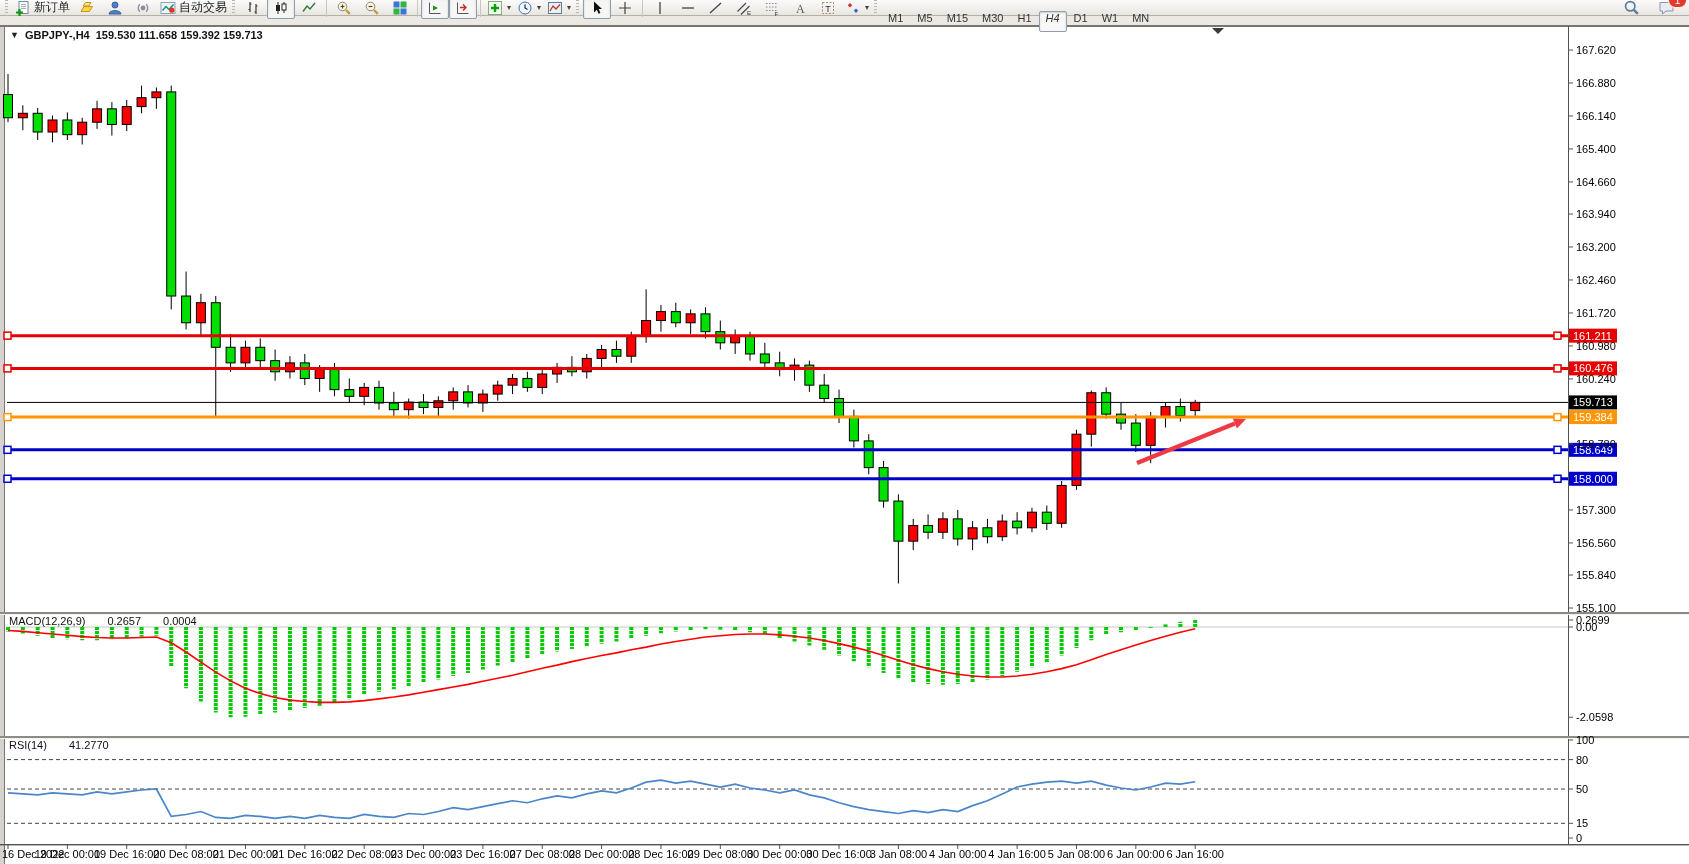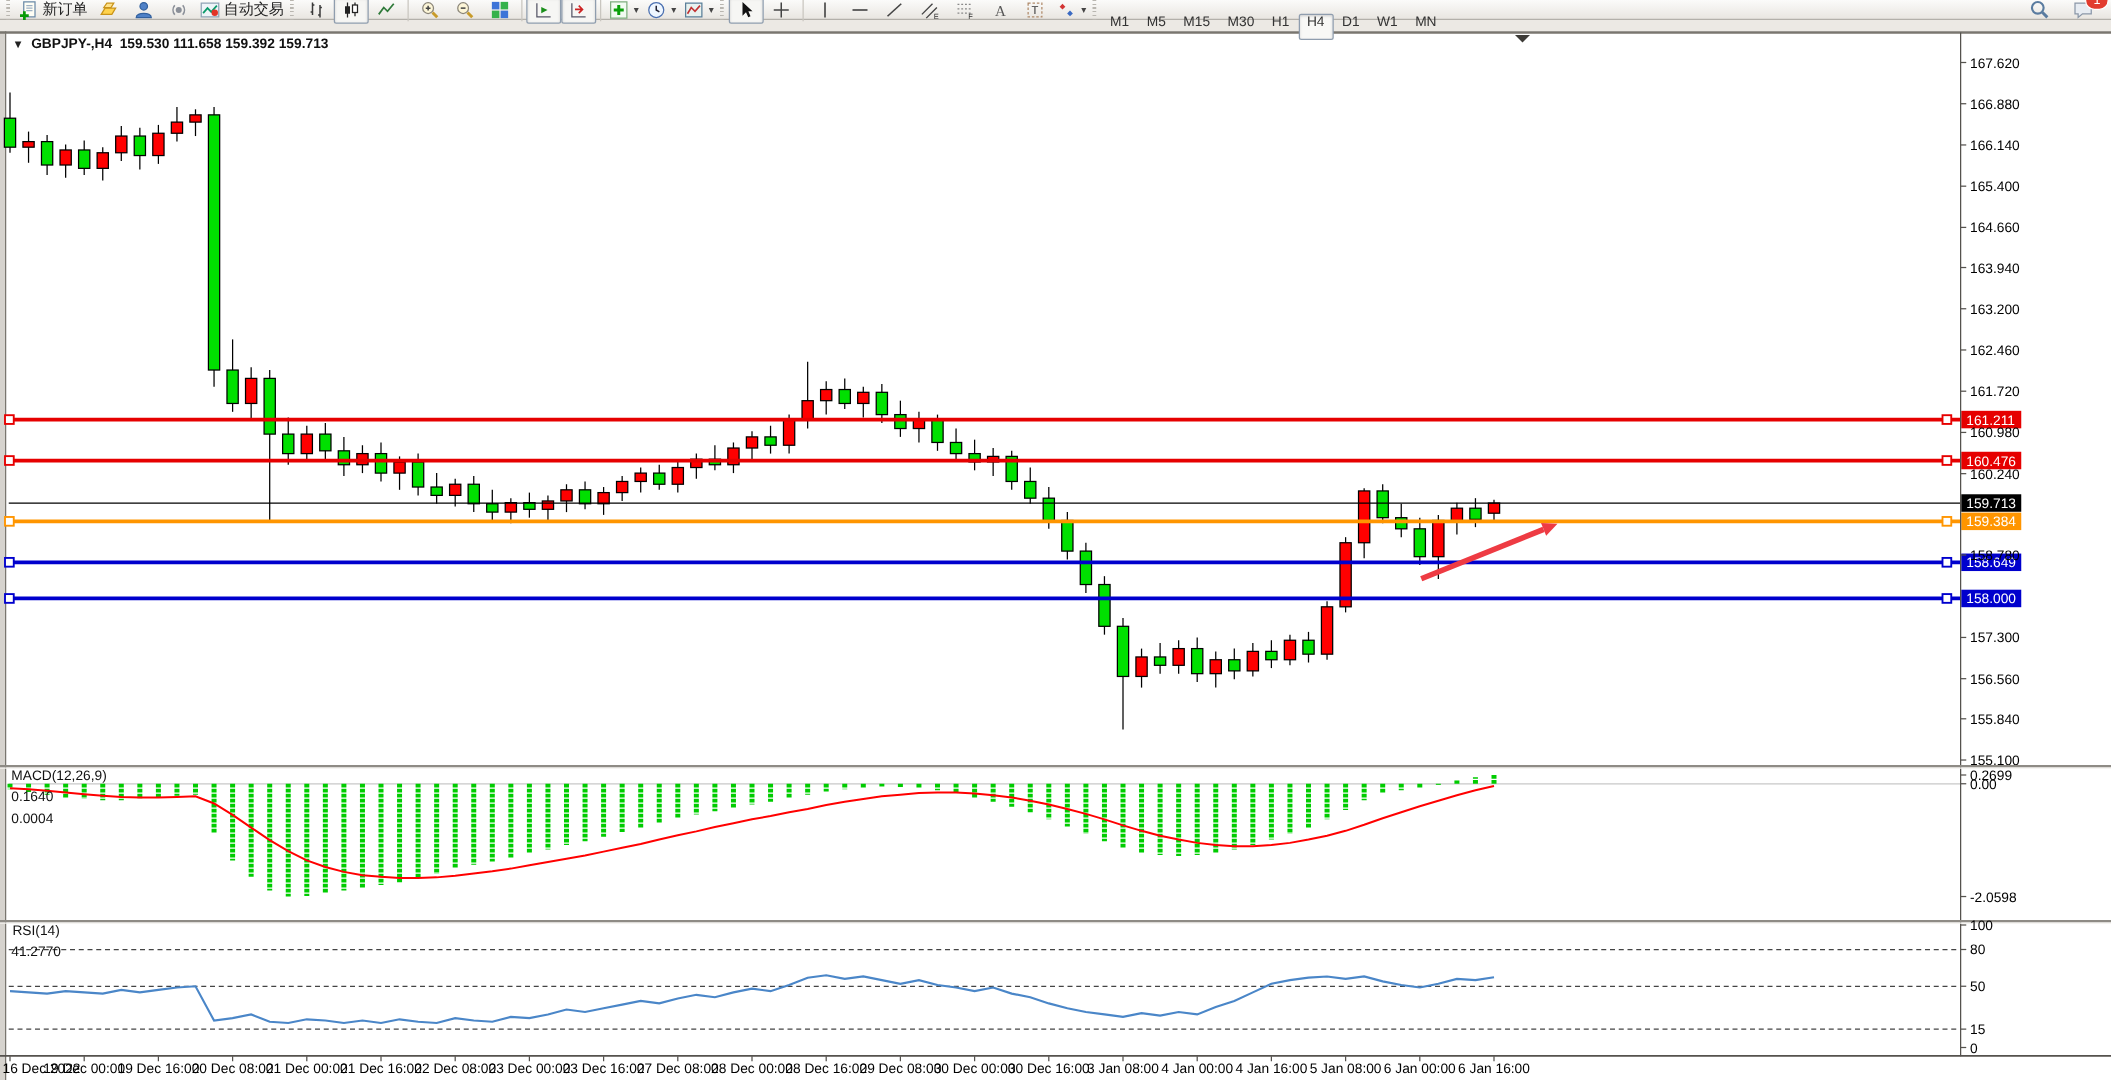--- a/index.html
+++ b/index.html
@@ -11,31 +11,31 @@
   .grip{width:3px;height:16px;margin:0 4px 0 2px;
     background:repeating-linear-gradient(to bottom,#b9b6b0 0 1px,transparent 1px 3px);}
   .tb-sep{width:1px;height:18px;background:#c9c6c0;margin:0 3px;}
   .tb-btn{height:20px;min-width:22px;display:inline-flex;align-items:center;justify-content:center;
     gap:3px;padding:0 2px;border:1px solid transparent;border-radius:2px;font-size:12px;color:#222;cursor:default;}
   .tb-btn.active{background:#f6f6f4;border-color:#8f9dae;box-shadow:inset 0 1px 2px #c9c9c9;}
   .tb-btn svg{display:block;}
   .tb-label{font-size:12px;white-space:nowrap;}
   .caret{font-size:8px;color:#444;margin-left:1px;}
   .tf-btn{height:19px;padding:0 6px;font-size:11px;color:#333;border:1px solid transparent;border-radius:2px;margin-top:28px;}
-  .tf-btn.active{background:#f8f8f6;border-color:#8f9dae;box-shadow:inset 0 1px 2px #cfcfcf;}
+  .tf-btn.active{background:#f8f8f6;border-color:#8f9dae;box-shadow:inset 0 1px 2px #cfcfcf;font-style:italic;}
   .tb-right{margin-left:auto;display:flex;align-items:center;margin-right:8px;gap:8px;}
   .chat-wrap{position:relative;}
   .chat-badge{position:absolute;top:-5px;right:-7px;background:#e23b2e;color:#fff;font-size:10px;
     min-width:13px;height:13px;border-radius:8px;display:flex;align-items:center;justify-content:center;
     padding:0 2px;border:1px solid #fff;}
   
   .chart-header{position:absolute;top:29px;left:10px;z-index:5;font-size:11px;font-weight:700;color:#111;
     display:flex;gap:6px;align-items:center;}
   .chart-header .hdr-caret{font-size:9px;font-weight:400;color:#222;}
-  .ind-label{position:absolute;z-index:5;font-size:11px;color:#111;display:flex;gap:5px;flex-direction:column;}
+  .ind-label{position:absolute;z-index:5;font-size:11px;color:#111;display:flex;gap:22px;}
   #macd-label{top:615px;left:9px;}
   #rsi-label{top:739px;left:9px;text-align:center;}
   svg#chart-svg{position:absolute;top:0;left:0;z-index:1;}
 </style>
 </head>
 <body>
 
 <div class="toolbar">
   <div class="grip"></div>
 
@@ -255,21 +255,21 @@
 </div>
 
 <div class="chart-header">
   <span class="hdr-caret">▼</span>
   <span>GBPJPY-,H4</span>
   <span>159.530 111.658 159.392 159.713</span>
 </div>
 
 <div class="ind-label" id="macd-label">
   <span>MACD(12,26,9)</span>
-  <span>0.1640</span>
+  <span>0.2657</span>
   <span>0.0004</span>
 </div>
 
 <div class="ind-label" id="rsi-label">
   <span>RSI(14)</span>
   <span>41.2770</span>
 </div>
 
 <svg id="chart-svg" width="1689" height="864">
     <rect x="0" y="25" width="1689" height="839" fill="#ffffff"></rect>

